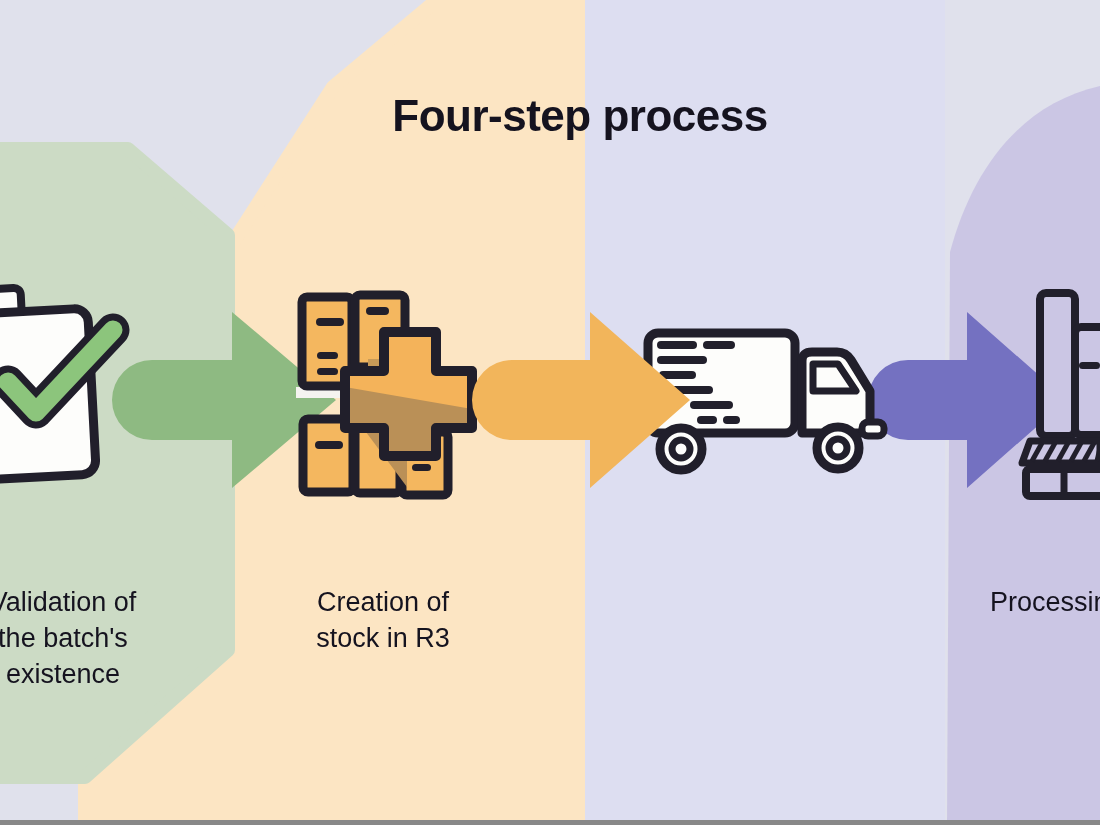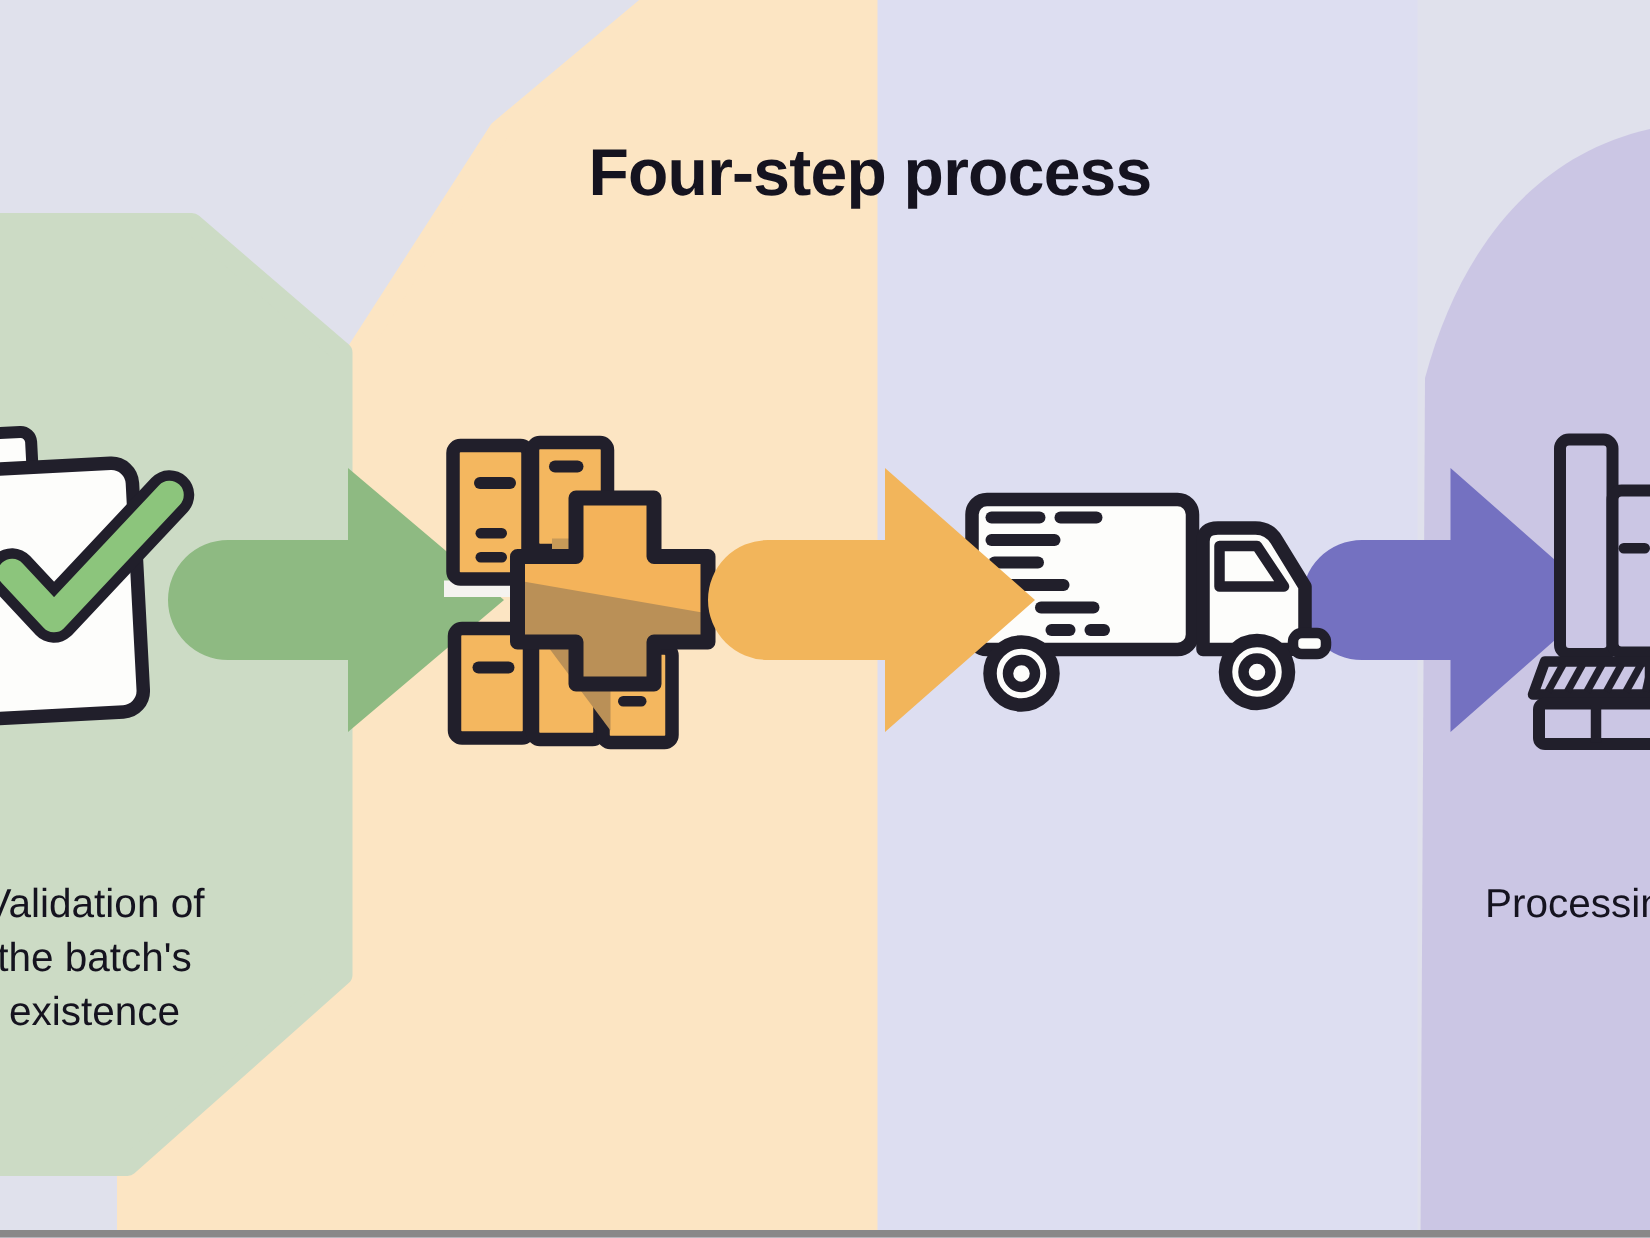--- a/index.html
+++ b/index.html
@@ -108,15 +108,17 @@
     </g>
 
     <path d="M590,312 L690,400 L590,488 L590,440 L512,440 A40,40 0 0 1 512,360 L590,360 Z" fill="var(--arrow-orange)"></path>
   </svg>
 
   <div class="title">Four-step process</div>
 
   <div class="step-label" style="left:63px">Validation of
 the batch's
 existence</div>
+  <div class="step-label" style="left:383px">Creation of
+stock in R3</div>
   <div class="step-label cut" style="left:990px">Processing</div>
 
 </div>
 
 </body></html>

